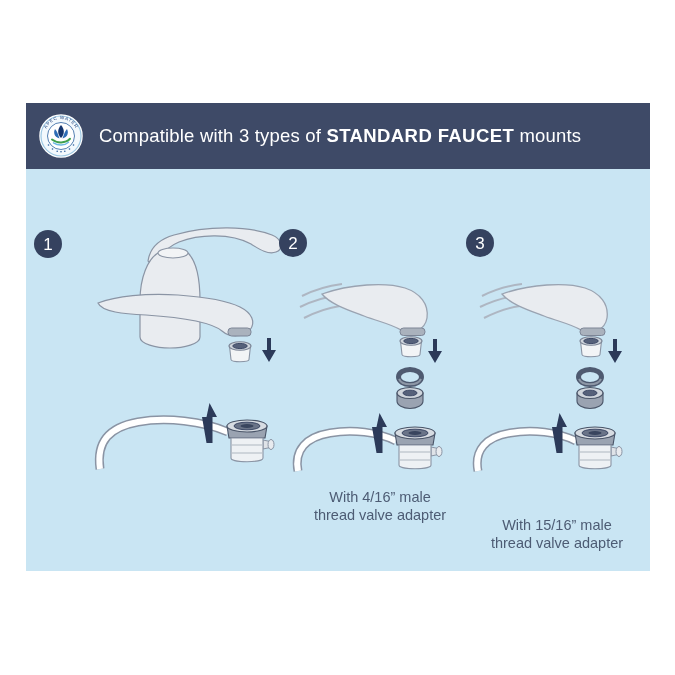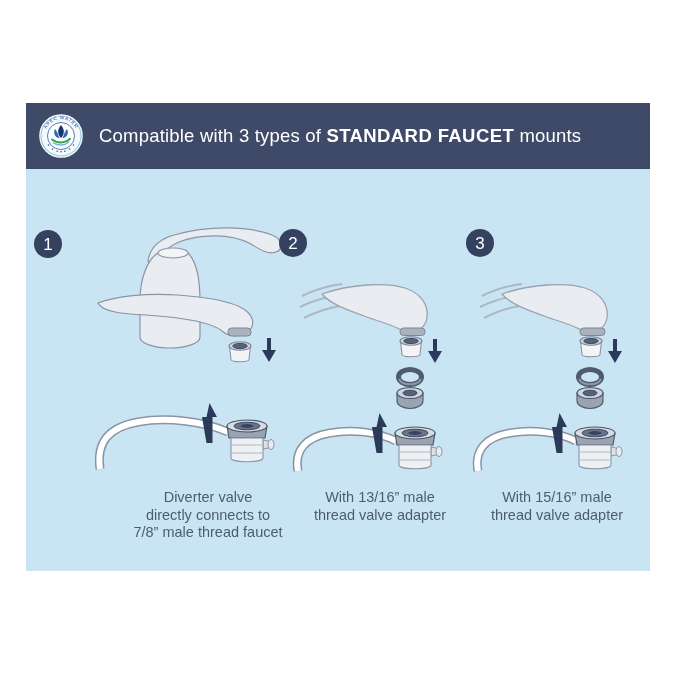--- a/index.html
+++ b/index.html
@@ -29,21 +29,21 @@
   }
   .badge1{left:8px;top:61px;}
   .badge2{left:253px;top:60px;}
   .badge3{left:440px;top:60px;}
   .caption{
     position:absolute;top:320px;width:190px;text-align:center;
     font-size:14.5px;line-height:17.5px;color:#4d5c74;white-space:pre-line;
   }
   .caption1{left:87px;}
   .caption2{left:259px;}
-  .caption3{left:436px;}
+  .caption3{left:436px;margin-top:28px;}
 </style>
 </head>
 <body>
 
 <div class="stage">
   <div class="card">
 
     <div class="header">
       <svg class="logo" viewBox="0 0 44 44">
         <circle cx="22" cy="22" r="21" fill="#eaf4fb" stroke="#ffffff" stroke-width="1.5"></circle>
@@ -148,22 +148,19 @@
 
         <use href="#kit" x="274" y="111"></use>
 
         <use href="#kit" x="454" y="111"></use>
       </svg>
 
       <div class="badge badge1">1</div>
       <div class="badge badge2">2</div>
       <div class="badge badge3">3</div>
 
-      <div class="caption caption1">Diverter valve
-directly connects to
-7/8” male thread faucet</div>
-      <div class="caption caption2">With 13/16” male
+      <div class="caption caption2">With 4/16” male
 thread valve adapter</div>
       <div class="caption caption3">With 15/16” male
 thread valve adapter</div>
     </div>
   </div>
 </div>
 
 </body></html>

